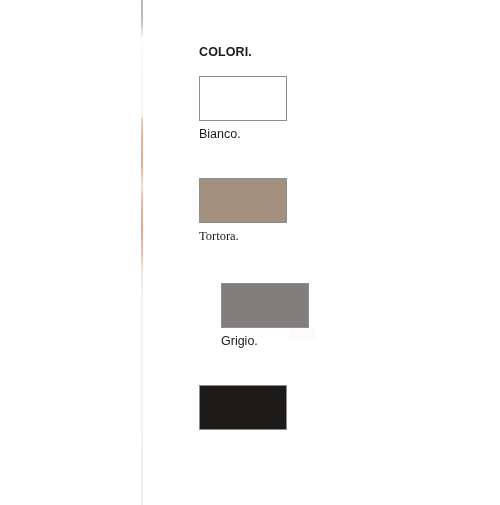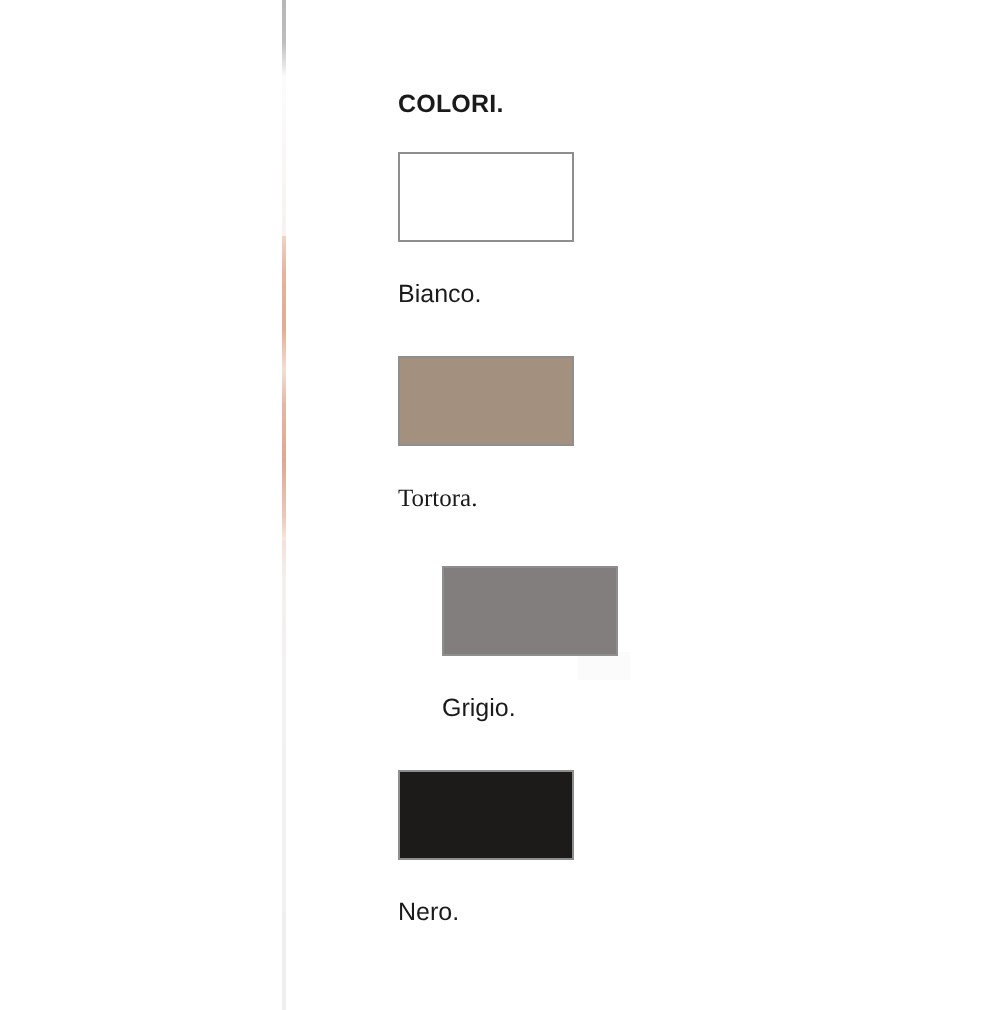--- a/index.html
+++ b/index.html
@@ -113,21 +113,21 @@
   }
 
   .swatch-chip {
     width: 88px;
     height: 45px;
     box-sizing: border-box;
     border: 1px solid #8e8e8e;
   }
 
   .swatch-label {
-    margin-top: 19px;
+    margin-top: 6px;
     font-size: 12.5px;
     font-weight: normal;
     color: #1a1a1a;
     line-height: 14px;
     white-space: nowrap;
   }
 
   
   .artifact {
     position: absolute;
@@ -170,18 +170,17 @@
         <div class="swatch-label">Tortora.</div>
       </div>
 
       <div class="swatch-item" id="sw2" style="top: 283px; padding-left: 22px;">
         <div class="swatch-chip" id="chip2" style="background: rgb(129, 126, 125); border-color: rgb(142, 142, 142);"></div>
         <div class="swatch-label">Grigio.</div>
       </div>
 
       <div class="swatch-item" id="sw3" style="top: 385px;">
         <div class="swatch-chip" id="chip3" style="background: rgb(28, 27, 25); border-color: rgb(142, 142, 142);"></div>
-        <div class="swatch-label">Nero.</div>
       </div>
 
     </div>
   </div>
 </div>
 
 </body></html>

